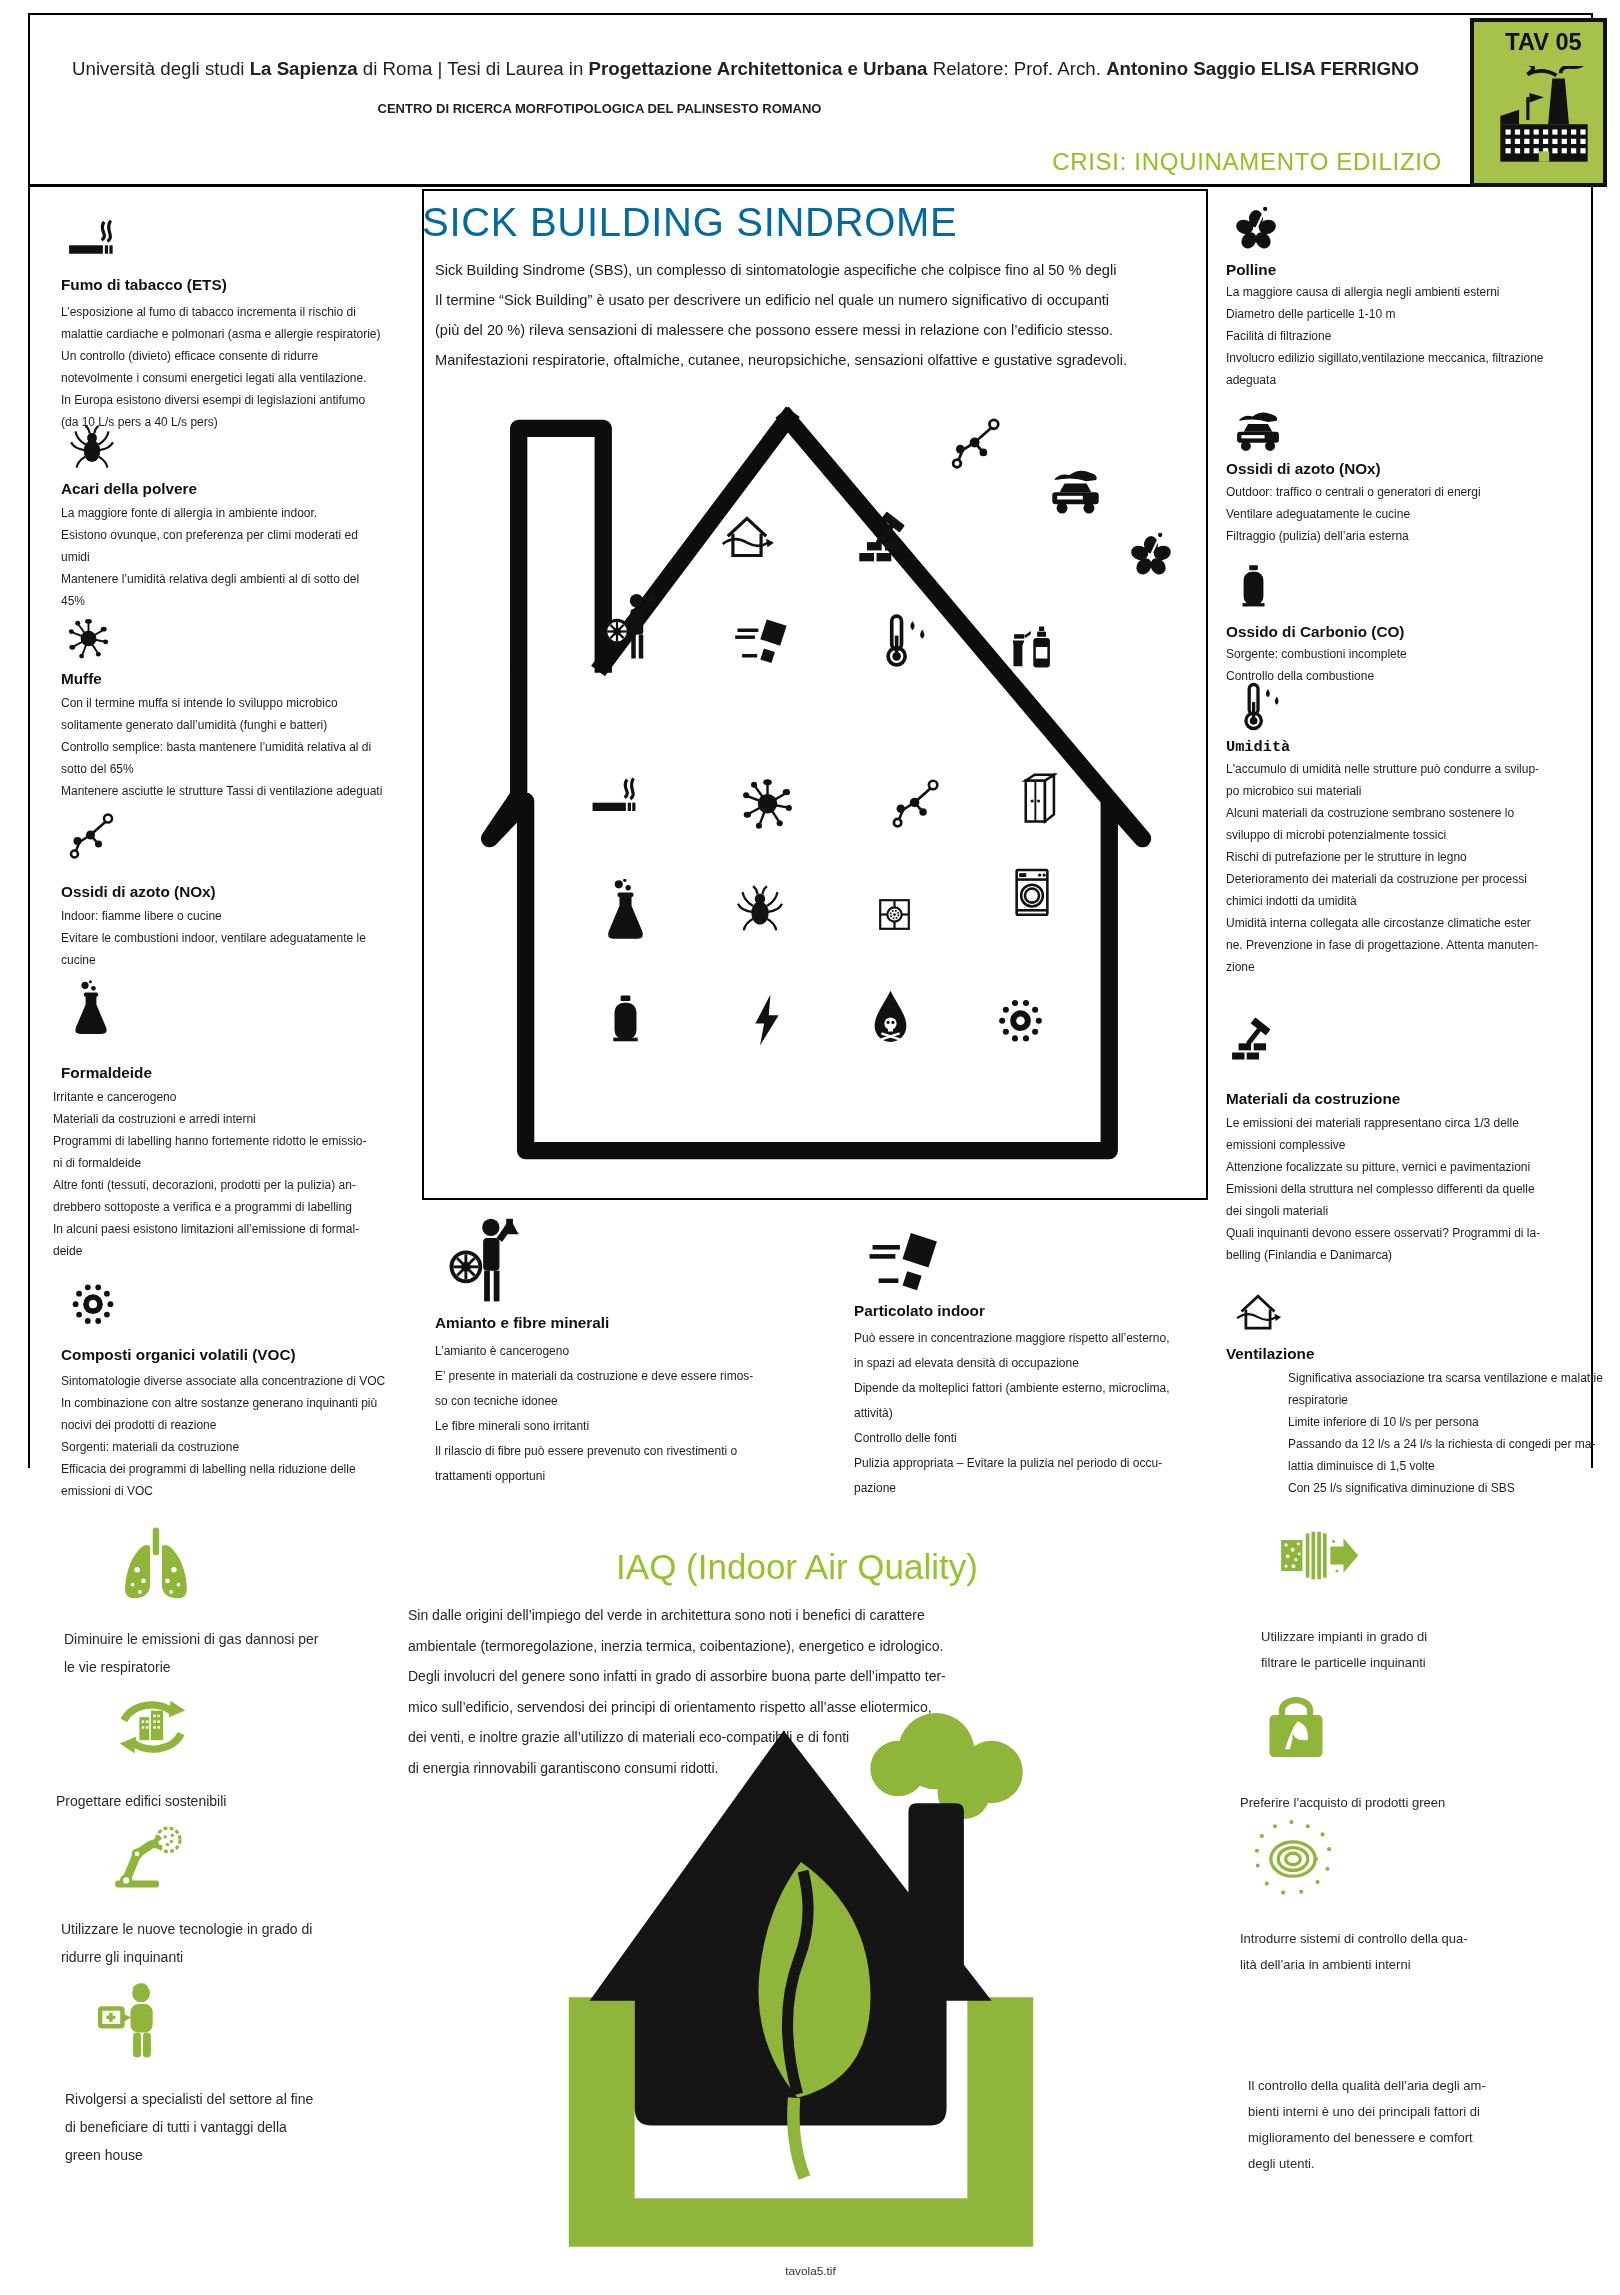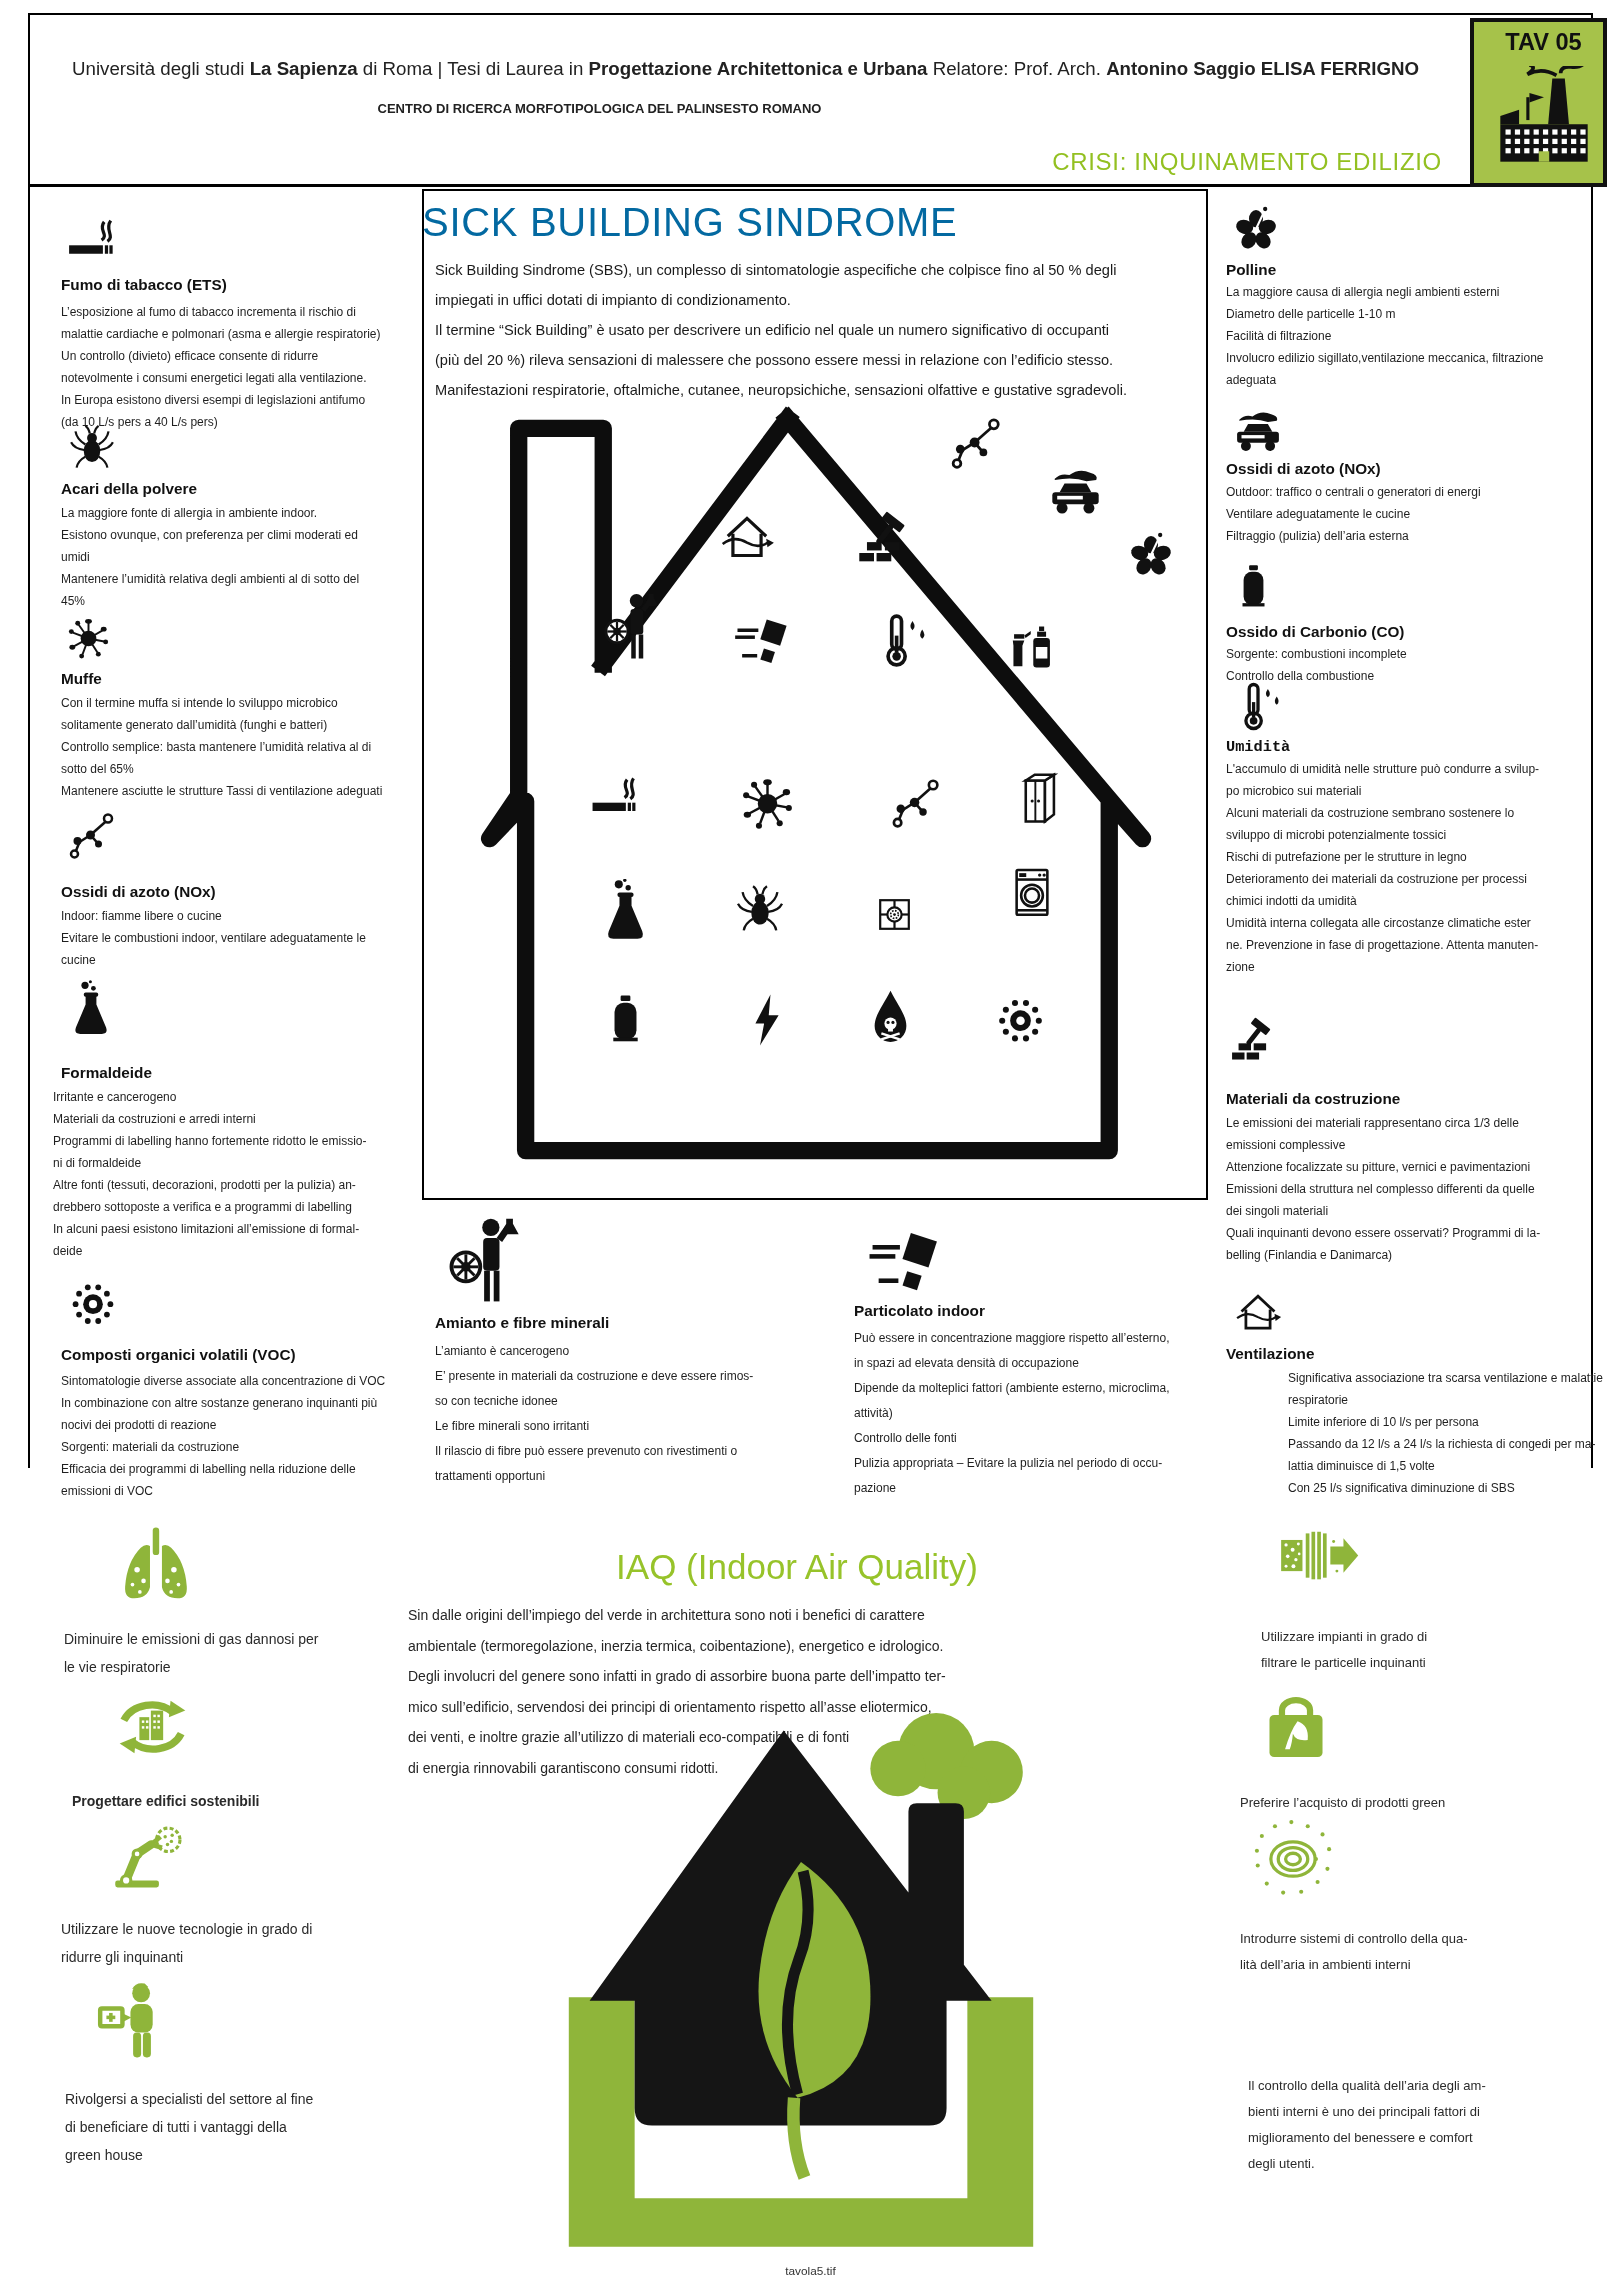--- a/index.html
+++ b/index.html
@@ -92,21 +92,20 @@
           </g>
           <rect x="45" y="82" width="10" height="10" fill="#a6c24a"></rect>
         </svg>
       </div>
   </div>
 
   <div class="abs" id="sbs-panel"></div>
   <div class="abs" id="sbs-title">SICK BUILDING SINDROME</div>
   <div class="abs" id="sbs-intro">
       <div class="ln">Sick Building Sindrome (SBS), un complesso di sintomatologie aspecifiche che colpisce fino al 50 % degli</div>
-      <div class="ln">impiegati in uffici dotati di impianto di condizionamento.</div>
       <div class="ln">Il termine “Sick Building” è usato per descrivere un edificio nel quale un numero significativo di occupanti</div>
       <div class="ln">(più del 20 %) rileva sensazioni di malessere che possono essere messi in relazione con l’edificio stesso.</div>
       <div class="ln">Manifestazioni respiratorie, oftalmiche, cutanee, neuropsichiche, sensazioni olfattive e gustative sgradevoli.</div>
     </div>
 
   <svg class="abs" id="house-outline" style="left:0;top:0;width:1621px;height:2295px;pointer-events:none" viewBox="0 0 2338 3311">
     <path d="M1136,604 L870,958 M870,958 L870,618 L748,618 L748,1148 L706,1210 L758,1156 L758,1660 L1600,1660 L1600,1156 L1648,1210 L1136,604" fill="none" stroke="#0d0d0d" stroke-width="25" stroke-linejoin="round" stroke-linecap="square"></path>
   </svg>
   <div class="abs" id="house-icons" style="left:0;top:0;">
       <div class="iconbox" style="left: 715px; top: 503px; width: 64px; height: 64px;">
@@ -758,21 +757,21 @@
             <rect x="42" y="49" width="3" height="3"></rect>
             <rect x="51" y="35" width="3" height="3"></rect>
             <rect x="56" y="35" width="3" height="3"></rect>
             <rect x="51" y="42" width="3" height="3"></rect>
             <rect x="56" y="42" width="3" height="3"></rect>
             <rect x="51" y="49" width="3" height="3"></rect>
             <rect x="56" y="49" width="3" height="3"></rect>
           </g>
         </svg>
       </div>
-      <div class="green-item abs" style="left: 72px; top: 1787px; width: 326px; font-weight: bold;">
+      <div class="green-item abs" style="left: 56px; top: 1787px; width: 326px;">
         <div class="ln">Progettare edifici sostenibili</div>
       </div>
       <div class="iconbox" style="left: 82px; top: 1818px; width: 132px; height: 78px;">
         <svg viewBox="0 0 100 100" preserveAspectRatio="xMidYMid meet">
           <rect x="8" y="80" width="56" height="9" rx="3" fill="#8fb53a"></rect>
           <g stroke="#8fb53a" stroke-width="11" fill="none" stroke-linecap="round">
             <path d="M22 80 L36 46 L54 34"></path>
           </g>
           <circle cx="22" cy="80" r="6" fill="#fff" stroke="#8fb53a" stroke-width="4"></circle>
           <circle cx="36" cy="46" r="5" fill="#fff" stroke="#8fb53a" stroke-width="4"></circle>

